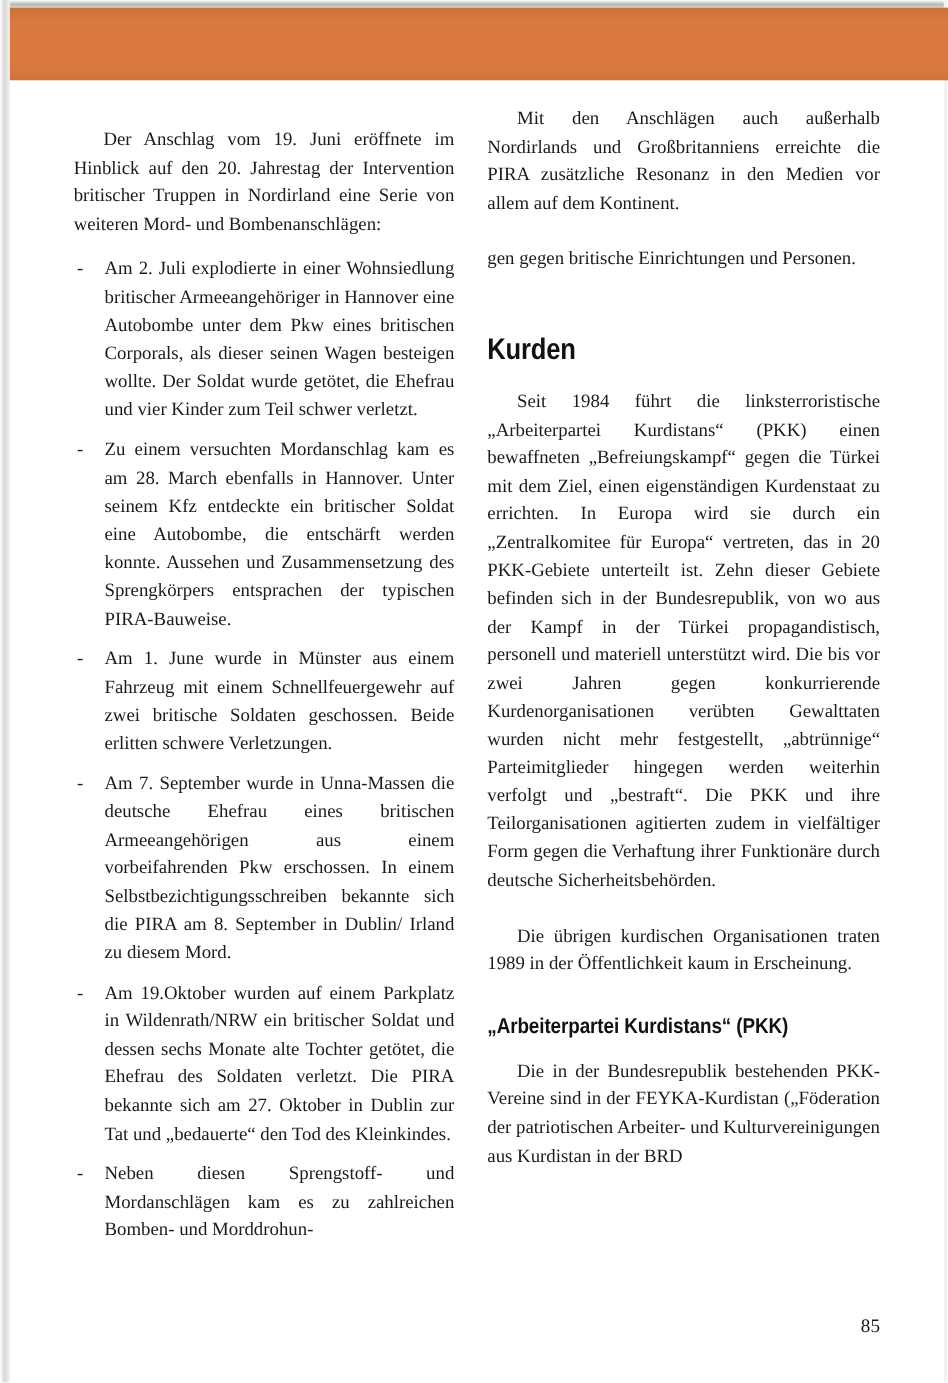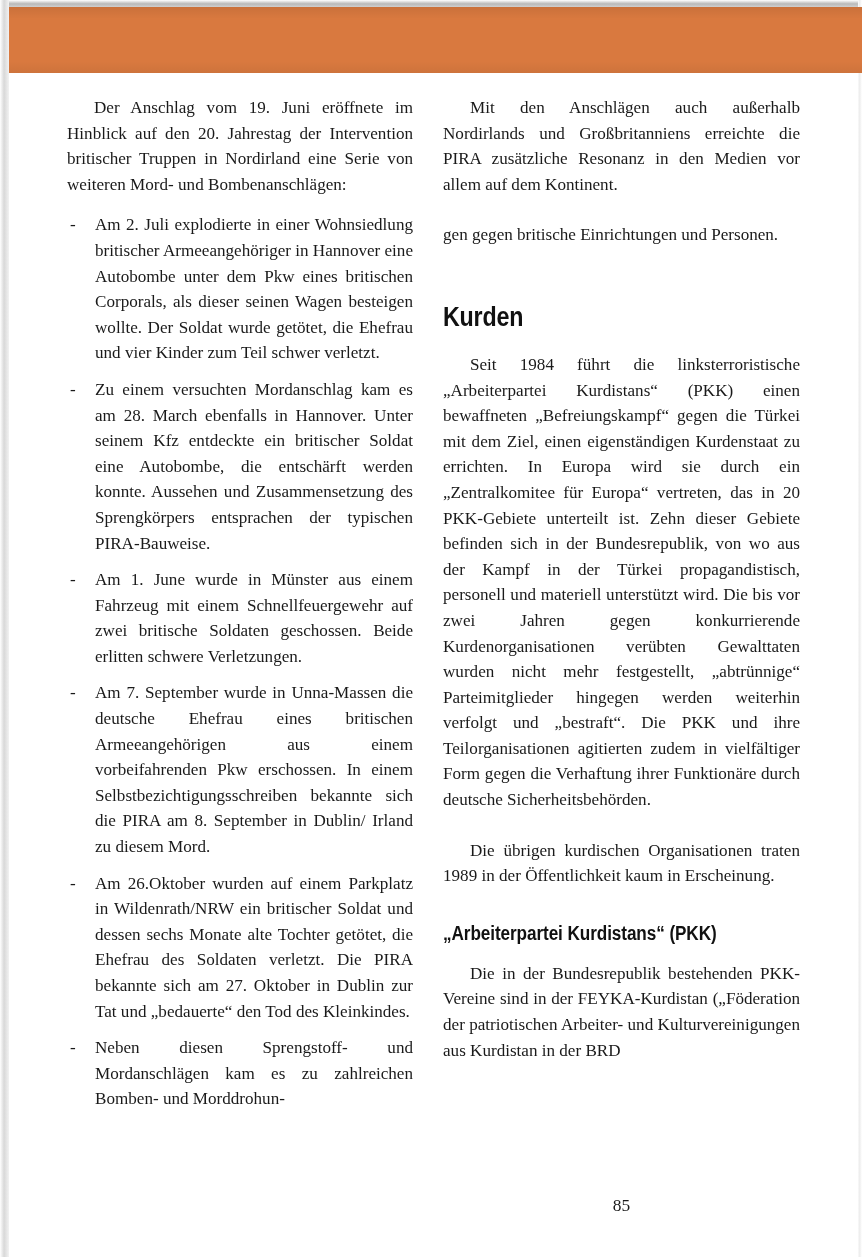--- a/index.html
+++ b/index.html
@@ -68,21 +68,21 @@
     position: absolute;
     top: 95px;
     left: 0;
     width: 862px;
   }
 
   .col {
     position: absolute;
     top: 0;
   }
-  .col-left  { left: 67px;  width: 346px; }
+  .col-left  { left: 67px;  width: 346px; margin-top: 19px; }
   .col-right { left: 443px; width: 357px; }
 
   p.body {
     margin: 0;
     text-align: justify;
     text-justify: inter-word;
     font-size: 17.1px;
     line-height: 25.6px;
     hyphens: manual;
   }
@@ -143,21 +143,21 @@
   .space-after-heading  { height: 20px; }
   .space-before-sub     { height: 33px; }
   .space-after-sub      { height: 16px; }
 
   
   .folio {
     position: absolute;
     top: 1194px;
     left: 443px;
     width: 357px;
-    text-align: center;
+    text-align: right;
     font-size: 17.4px;
     line-height: 22px;
   }
 </style>
 </head>
 <body>
 
 <div class="page">
 
   <div class="scan-edge-top"></div>
@@ -186,21 +186,21 @@
         <li>
           <span class="dash">-</span>
           <span>Am 1. June wurde in Münster aus einem Fahrzeug mit einem Schnellfeuergewehr auf zwei britische Soldaten geschossen. Beide erlitten schwere Verletzungen.</span>
         </li>
         <li>
           <span class="dash">-</span>
           <span>Am 7. September wurde in Unna-Massen die deutsche Ehefrau eines britischen Armeeangehörigen aus einem vorbeifahrenden Pkw erschossen. In einem Selbstbezichtigungsschreiben bekannte sich die PIRA am 8. September in Dublin/ Irland zu diesem Mord.</span>
         </li>
         <li>
           <span class="dash">-</span>
-          <span>Am 26.Oktober wurden auf einem Parkplatz in Wildenrath/NRW ein britischer Soldat und dessen sechs Monate alte Tochter getötet, die Ehefrau des Soldaten verletzt. Die PIRA bekannte sich am 27. Oktober in Dublin zur Tat und „bedauerte“ den Tod des Kleinkindes.</span>
+          <span>Am 19.Oktober wurden auf einem Parkplatz in Wildenrath/NRW ein britischer Soldat und dessen sechs Monate alte Tochter getötet, die Ehefrau des Soldaten verletzt. Die PIRA bekannte sich am 27. Oktober in Dublin zur Tat und „bedauerte“ den Tod des Kleinkindes.</span>
         </li>
         <li>
           <span class="dash">-</span>
           <span>Neben diesen Sprengstoff- und Mordanschlägen kam es zu zahlreichen Bomben- und Morddrohun-</span>
         </li>
       </ul>
 
     </div>
 
     <div class="col col-right">

